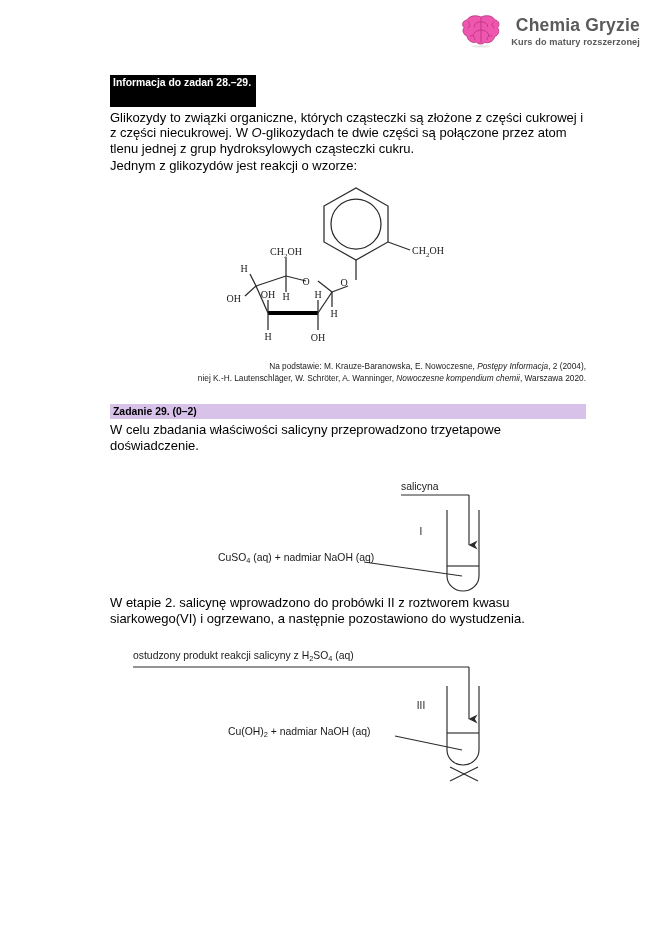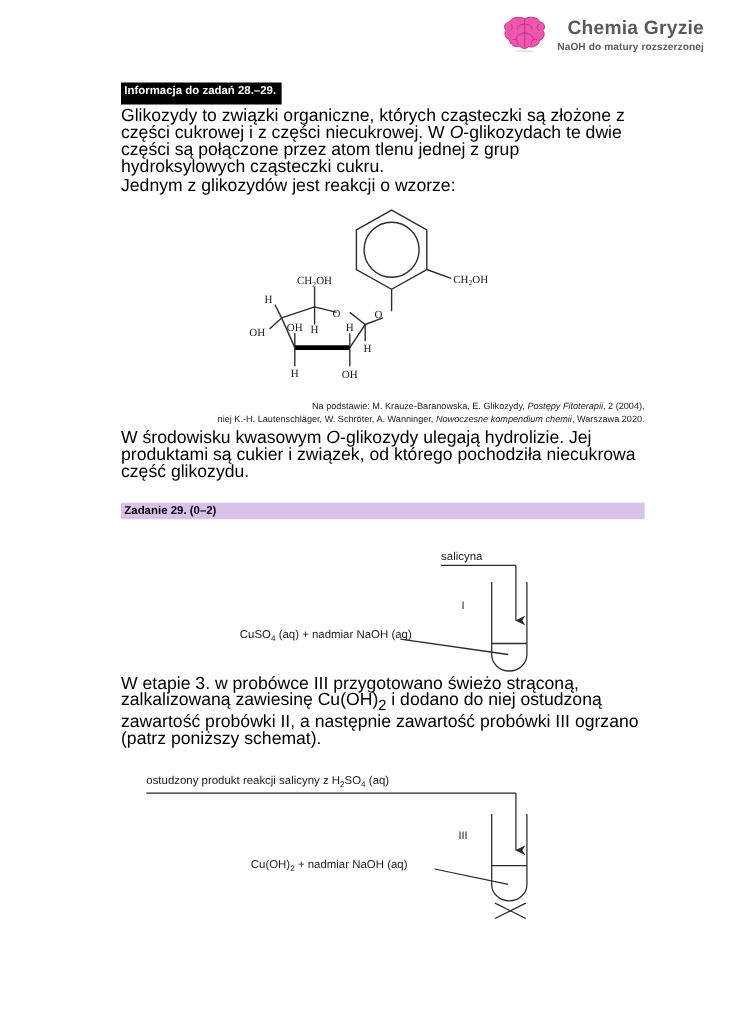--- a/index.html
+++ b/index.html
@@ -44,26 +44,26 @@
 
   
   .page { position: absolute; left: 110px; top: 0; width: 476px; }
 
   .info-header {
     display: inline-block;
     background: #000000;
     color: #ffffff;
     font-size: 10.4px;
     font-weight: bold;
-    padding: 2px 5px 7px 3px;
+    padding: 2px 5px 19px 3px;
     margin-top: 75px;
   }
 
   p.body-text {
-    font-size: 16px;
+    font-size: 13px;
     line-height: 15.4px;
     margin: 3px 0 0 0;
     text-align: left;
   }
   p.tight { margin-top: 2px; }
   .gap-12 { margin-top: 12px; }
   .gap-16 { margin-top: 16px; }
 
   .italic { font-style: italic; }
 
@@ -115,21 +115,21 @@
       <path d="M20 16 C24.5 16.5 28 18.5 27.5 22"></path>
       <path d="M7 7.5 C9.5 10 9 13 6.5 14"></path>
       <path d="M33 7.5 C30.5 10 31 13 33.5 14"></path>
       <path d="M9 22 C12 21 14 23 14 26"></path>
       <path d="M31 22 C28 21 26 23 26 26"></path>
     </g>
     <ellipse cx="20" cy="32.4" rx="9" ry="1.1" fill="#e6e6e6"></ellipse>
   </svg>
   <div class="brand-text">
     <div class="brand-title">Chemia Gryzie</div>
-    <div class="brand-sub">NaOH do matury rozszerzonej</div>
+    <div class="brand-sub">Kurs do matury rozszerzonej</div>
   </div>
 </div>
 
 <div class="page">
 
   
   <div class="info-header">Informacja do zadań 28.–29.</div>
 
   
   <p class="body-text"><span>Glikozydy to związki organiczne, których cząsteczki są złożone z części cukrowej i z części niecukrowej. W </span><span class="italic">O</span><span>-glikozydach te dwie części są połączone przez atom tlenu jednej z grup hydroksylowych cząsteczki cukru.</span></p>
@@ -189,30 +189,30 @@
       <text class="chem-label" x="208" y="118" text-anchor="middle">H</text>
       <text class="chem-label" x="208" y="161" text-anchor="middle">OH</text>
       <text class="chem-label" x="224" y="137" text-anchor="middle">H</text>
     </svg>
   </div>
 
   
 
   
   <p class="citation">
-    <span>Na podstawie: M. Krauze-Baranowska, E. Glikozydy, </span><span class="italic">Postępy Fitoterapii</span><span>, 2 (2004),</span><br>
+    <span>Na podstawie: M. Krauze-Baranowska, E. Nowoczesne, </span><span class="italic">Postępy Informacja</span><span>, 2 (2004),</span><br>
     <span>niej K.-H. Lautenschläger, W. Schröter, A. Wanninger, </span><span class="italic">Nowoczesne kompendium chemii</span><span>, Warszawa 2020.</span>
   </p>
 
   
-  <p class="body-text gap-16"><span>W środowisku kwasowym </span><span class="italic">O</span><span>-glikozydy ulegają hydrolizie. Jej produktami są cukier i związek, od którego pochodziła niecukrowa część glikozydu.</span></p>
 
   
   <div class="task-band">Zadanie 29. (0–2)</div>
 
+  <p class="body-text">W celu zbadania właściwości salicyny przeprowadzono trzyetapowe doświadczenie.</p>
 
   
   <div class="figure fig-tube1">
     <svg width="476" height="124" viewBox="0 0 476 124">
       <defs>
         <marker id="arrowA" markerWidth="9" markerHeight="9" refX="4.5" refY="7.5" orient="auto">
           <path d="M0.6,0 L4.5,8 L8.4,0 L4.5,2.4 Z" fill="#2b2b2b"></path>
         </marker>
       </defs>
       <g stroke="#2b2b2b" stroke-width="1.15" fill="none">
@@ -225,21 +225,21 @@
         <line x1="337" y1="97" x2="369" y2="97"></line>
 
         <line x1="254" y1="93" x2="352" y2="107"></line>
       </g>
       <text class="tube-label" x="291" y="21">salicyna</text>
       <text class="roman" x="311" y="66" text-anchor="middle">I</text>
       <text class="tube-label" x="108" y="92">CuSO<tspan class="tube-sub" dy="2.4">4</tspan><tspan class="tube-label" dy="-2.4"> (aq) + nadmiar NaOH (aq)</tspan></text>
     </svg>
   </div>
 
-  <p class="body-text tight"><span>W etapie 3. w probówce III przygotowano świeżo strąconą, zalkalizowaną zawiesinę Cu(OH)</span><sub>2</sub><span> i dodano do niej ostudzoną zawartość probówki II, a następnie zawartość probówki III ogrzano (patrz poniższy schemat).</span></p>
+  <p class="body-text tight">W etapie 2. salicynę wprowadzono do probówki II z roztworem kwasu siarkowego(VI) i ogrzewano, a następnie pozostawiono do wystudzenia.</p>
 
   
   <div class="figure fig-tube2">
     <svg width="476" height="150" viewBox="0 0 476 150">
       <defs>
         <marker id="arrowB" markerWidth="9" markerHeight="9" refX="4.5" refY="7.5" orient="auto">
           <path d="M0.6,0 L4.5,8 L8.4,0 L4.5,2.4 Z" fill="#2b2b2b"></path>
         </marker>
       </defs>
       <g stroke="#2b2b2b" stroke-width="1.15" fill="none">

